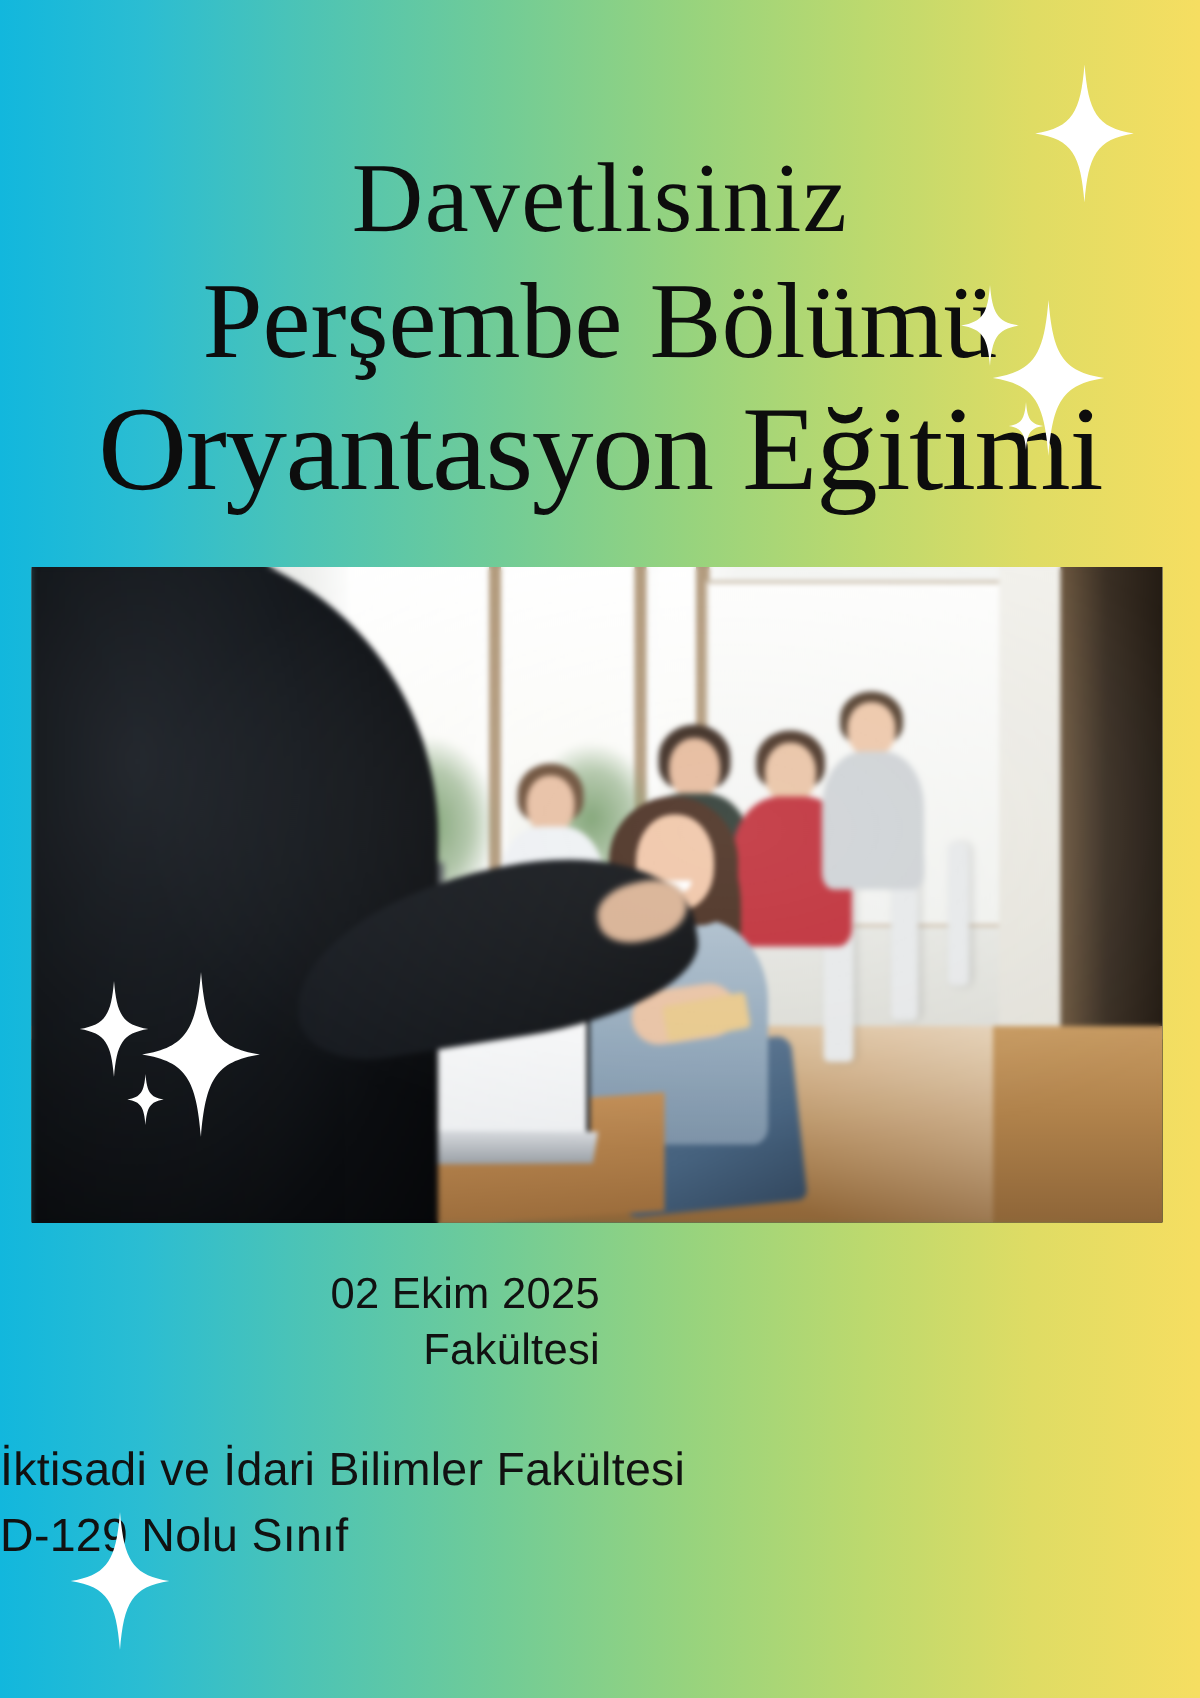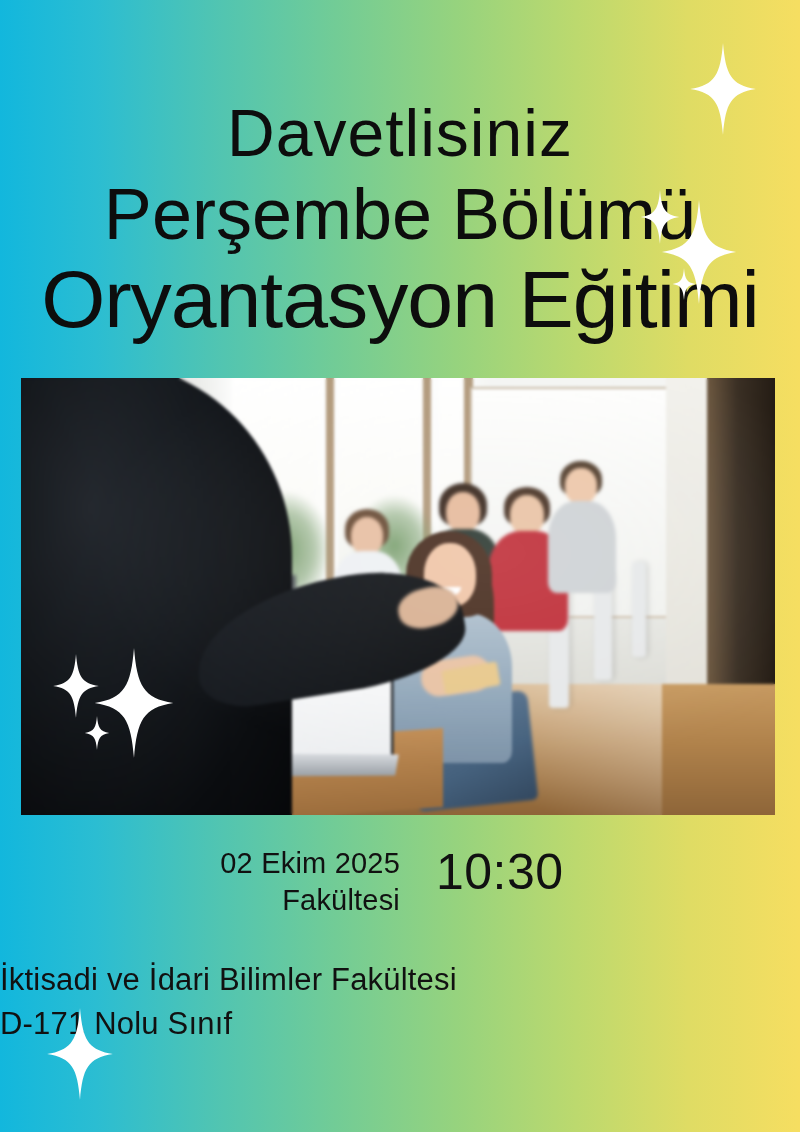--- a/index.html
+++ b/index.html
@@ -24,21 +24,21 @@
         #dfdc64 86%,
         #f6de61 100%);
     overflow:hidden;
   }
 
   
   #headline{
     position:absolute;
     left:0;top:100px;width:800px;
     text-align:center;
-    font-family:Liberation Sans, sans-serif;
+    font-family:Liberation Serif, serif;
     color:#0d0d0d;
     z-index:4;
     line-height:1.0;
   }
   .hl-line{
     display:block;
     white-space:nowrap;
     font-weight:400;
   }
   #hl1{
@@ -422,21 +422,20 @@
     <svg viewBox="0 0 100 140">
         <path d="M50 0 C54 48 62 64 100 70 C62 76 54 92 50 140 C46 92 38 76 0 70 C38 64 46 48 50 0 Z" fill="#ffffff"></path>
       </svg>
   </div>
 
   <div id="datetime">
     <div id="date-wrap">
       <span class="dt-line">02 Ekim 2025</span>
       <span class="dt-line">Fakültesi</span>
     </div>
-    <div id="time">10:30</div>
   </div>
 
   <div id="venue">
     <span class="v-line">İktisadi ve İdari Bilimler Fakültesi</span>
-    <span class="v-line">D-171 Nolu Sınıf</span>
+    <span class="v-line">D-129 Nolu Sınıf</span>
   </div>
 
 </div>
 
 </body></html>

